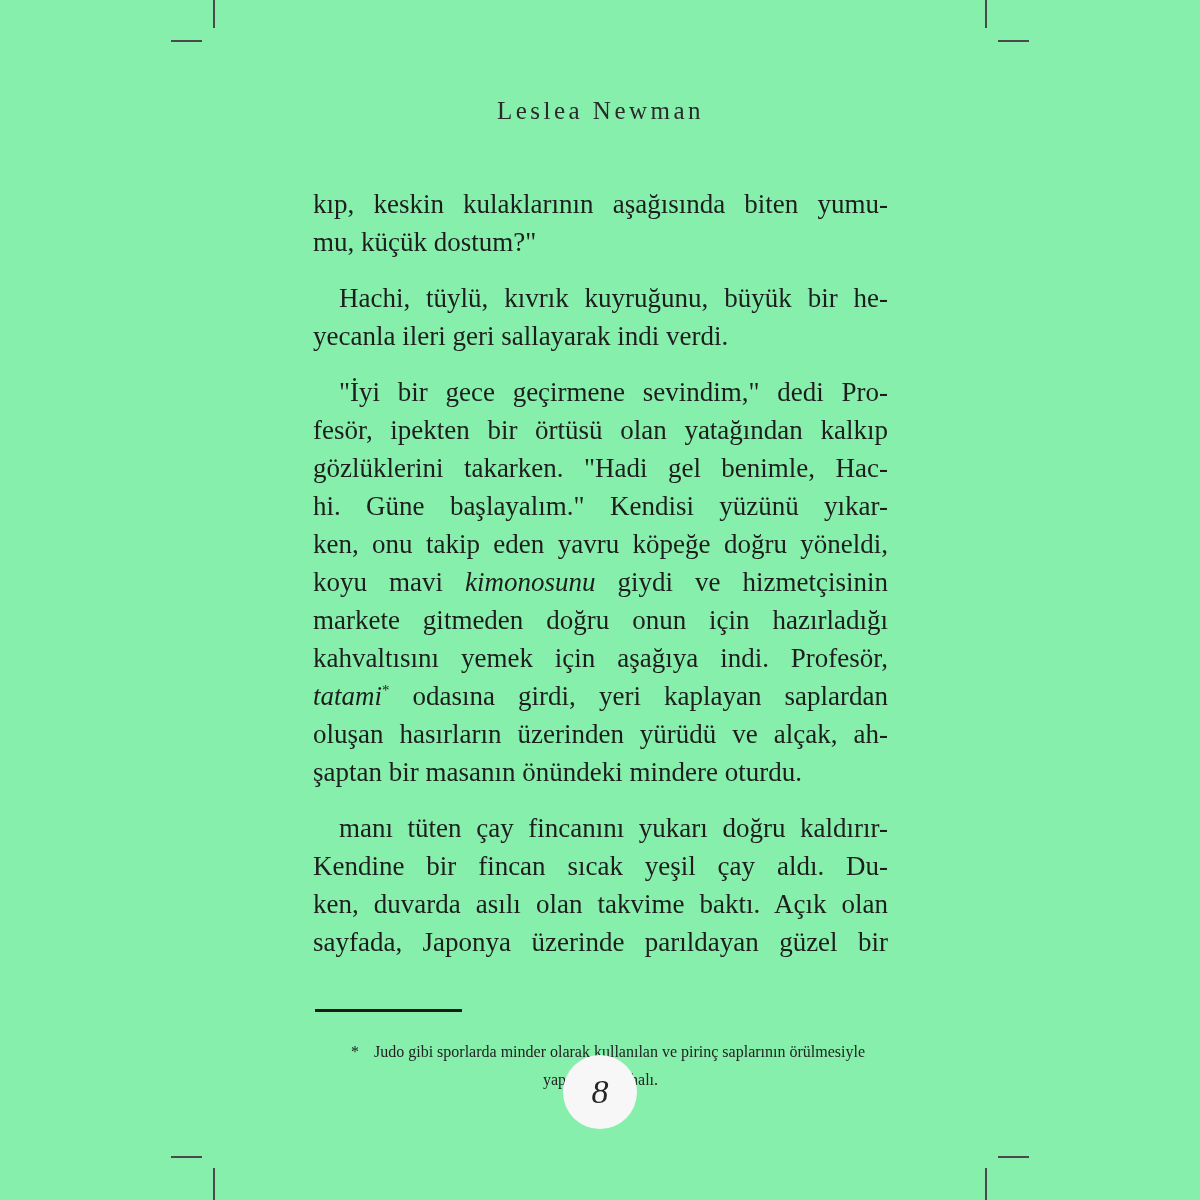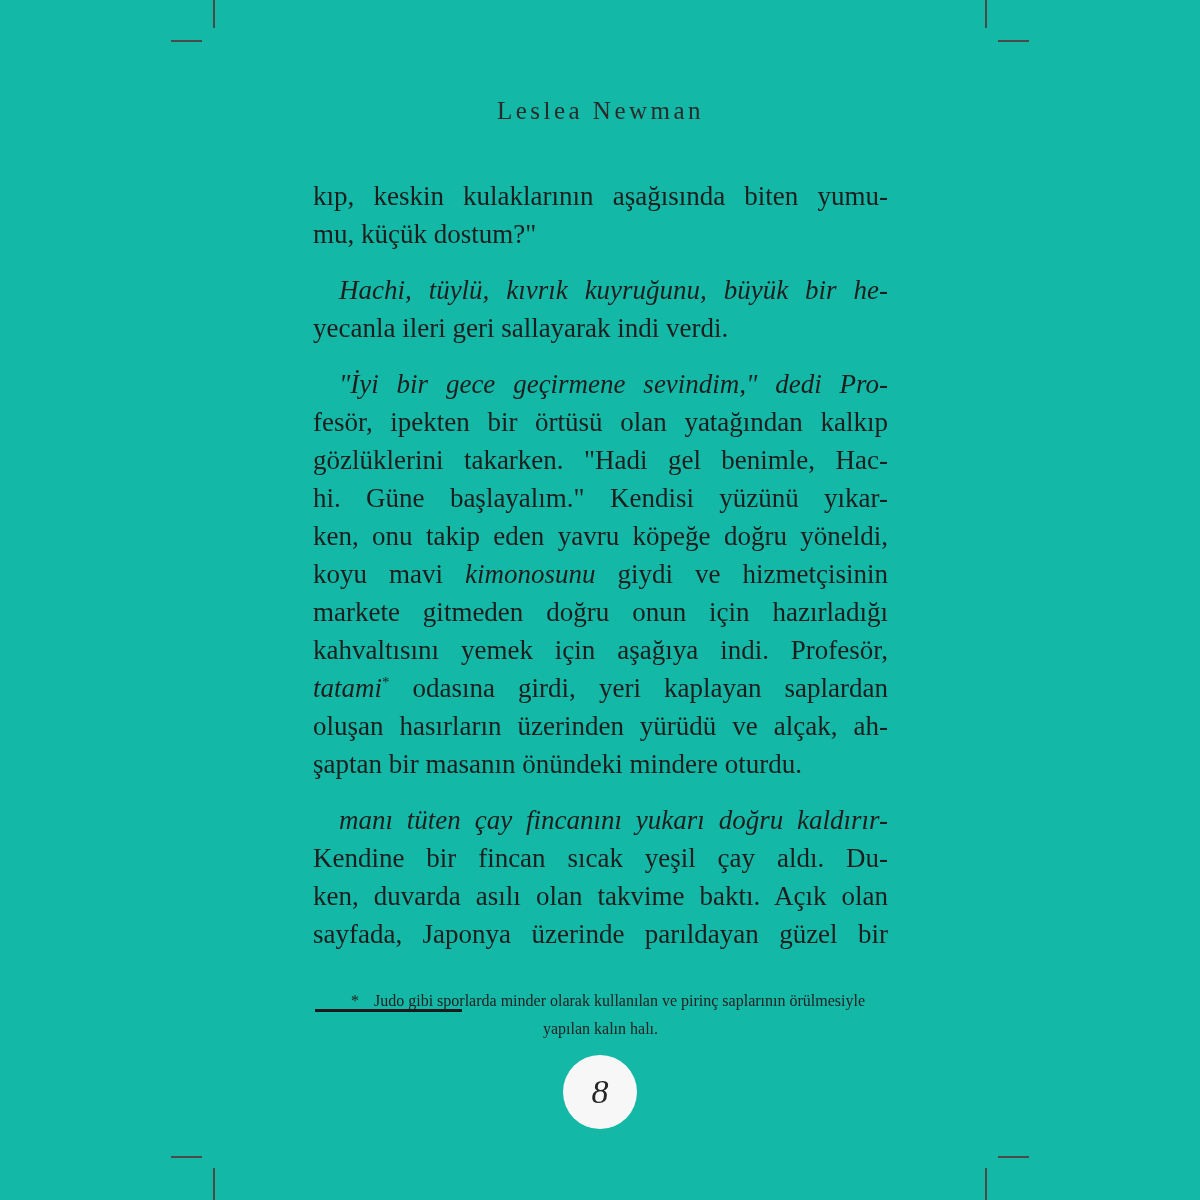--- a/index.html
+++ b/index.html
@@ -4,21 +4,21 @@
 <style>
   html, body {
     margin: 0;
     padding: 0;
     background: #ffffff;
   }
   .page {
     position: relative;
     width: 1200px;
     height: 1200px;
-    background: #14b8a6;
+    background: #86efac;
     overflow: hidden;
     font-family: "Liberation Serif", serif;
     color: #1e1e1e;
   }
   .crop {
     position: absolute;
     background: #4a4a4a;
   }
   .running-header {
     position: absolute;
@@ -31,55 +31,55 @@
     color: #2a2a2a;
     line-height: 30px;
   }
   .body-text {
     position: absolute;
     top: 169px;
     left: 313px;
     width: 575px;
   }
   .para {
-    margin: 8px 0 18px 0;
+    margin: 16px 0 18px 0;
   }
   .para:last-child { margin-bottom: 0; }
   .line {
     height: 38px;
     line-height: 38px;
     overflow: hidden;
     font-size: 27px;
     white-space: normal;
   }
   .just { text-align: justify; }
   .just::after {
     content: "";
     display: inline-block;
     width: 100%;
   }
   .flush { text-align: left; }
-  .para.indent .line:first-child { text-indent: 26px; font-style: italic; }
+  .para.indent .line:first-child { text-indent: 26px; }
   .line i { font-style: italic; }
   .line sup {
     font-size: 0.55em;
     vertical-align: super;
     line-height: 0;
   }
   .footnote-rule {
     position: absolute;
     top: 1009px;
     left: 315px;
     width: 147px;
     height: 3px;
     background: #1a1a1a;
   }
   .footnote {
     position: absolute;
-    top: 987px;
+    top: 1038px;
     left: 313px;
     width: 575px;
   }
   .fn-line {
     height: 28px;
     line-height: 28px;
     overflow: hidden;
     font-size: 16px;
     color: #222222;
     text-align: center;

